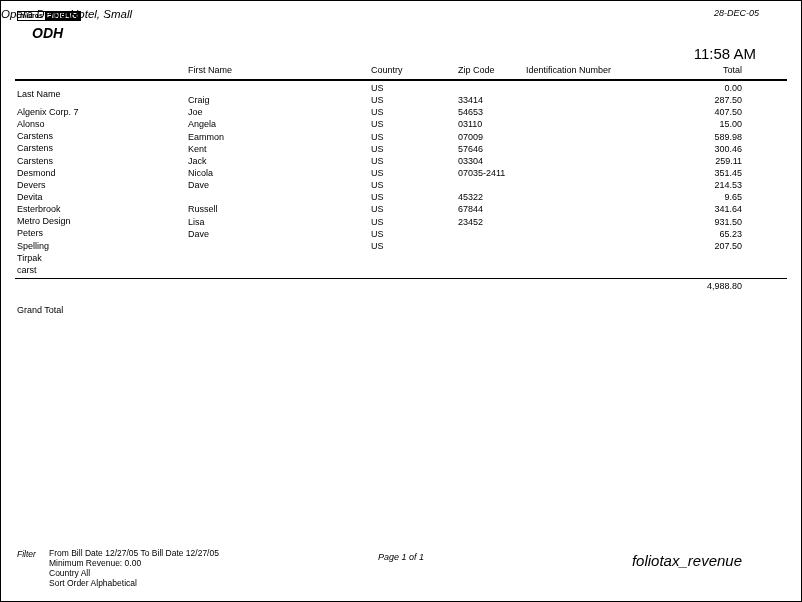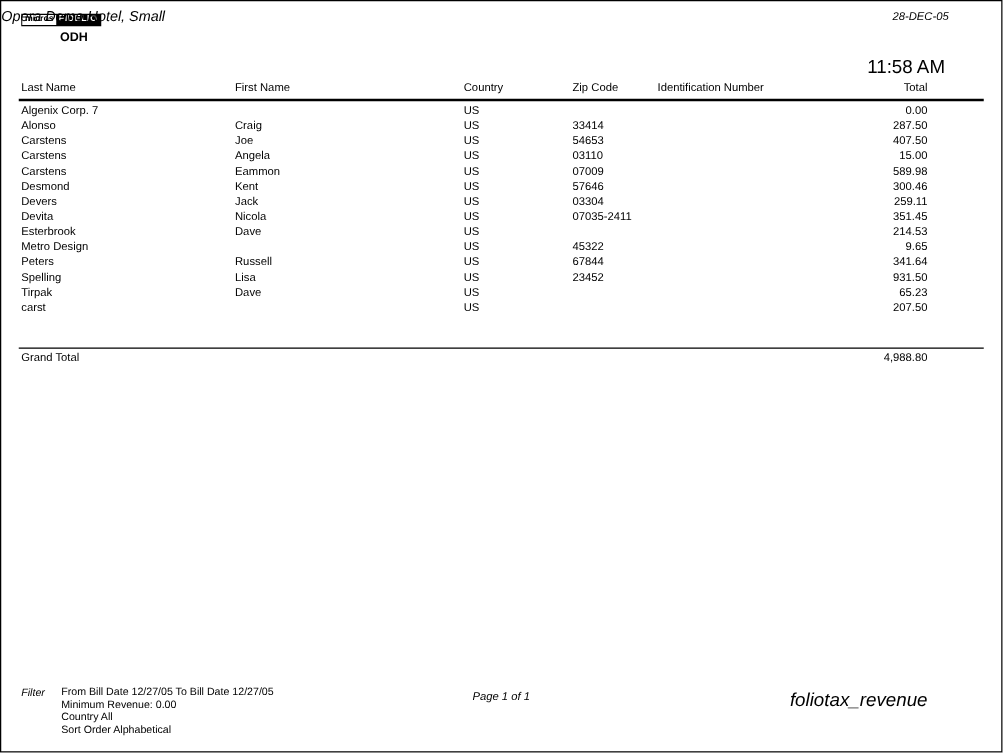--- a/index.html
+++ b/index.html
@@ -15,37 +15,37 @@
   }
   
   .logo {
     position:absolute; left:16px; top:10px;
     display:inline-flex; align-items:stretch;
     border:1px solid #000;
     font-size:7px; font-weight:bold; line-height:8px; height:10px;
   }
   .logo-micros { background:#fff; color:#000; padding:0 2px; }
   .logo-fidelio { background:#000; color:#fff; padding:0 2px; letter-spacing:0.5px; }
-  .prop-code { position:absolute; left:47px; top:24px; font-size:10px; font-weight:bold; }
+  .prop-code { position:absolute; left:31px; top:24px; font-size:14px; font-weight:bold;font-style:italic; }
   .hotel-name {
     position:absolute; left:0; top:7px; width:100%;
     text-align:left; font-size:11.5px; font-weight:normal; font-style:italic;
   }
   .report-title {
     position:absolute; left:0; top:40px; width:100%;
     text-align:center; font-size:11px; font-weight:bold; font-style:italic;
   }
   .hdr-date  { position:absolute; right:42px; top:7px;  font-size:9px; font-style:italic; }
   .hdr-time  { position:absolute; right:45px; top:44px; font-size:15px; }
 
   
   .thead { position:absolute; left:0; top:64px; width:100%; height:13px; font-size:9px; }
   .thead-rule { position:absolute; left:14px; right:14px; top:78px; height:2px; background:#000; }
   .cell { position:absolute; top:0; white-space:nowrap; }
-  .c-last    { left:16px; }
+  .c-last    { left:16px;margin-top:24px; }
   .c-first   { left:187px; }
   .c-country { left:370px; }
   .c-zip     { left:457px; }
   .c-id      { left:525px; }
   .c-total   { right:59px; text-align:right; }
 
   .tbody { position:absolute; left:0; top:82px; width:100%; }
   .trow { position:relative; height:12.15px; font-size:9px; }
 
   .gt-rule { position:absolute; left:14px; right:14px; top:277px; height:1px; background:#000; }

